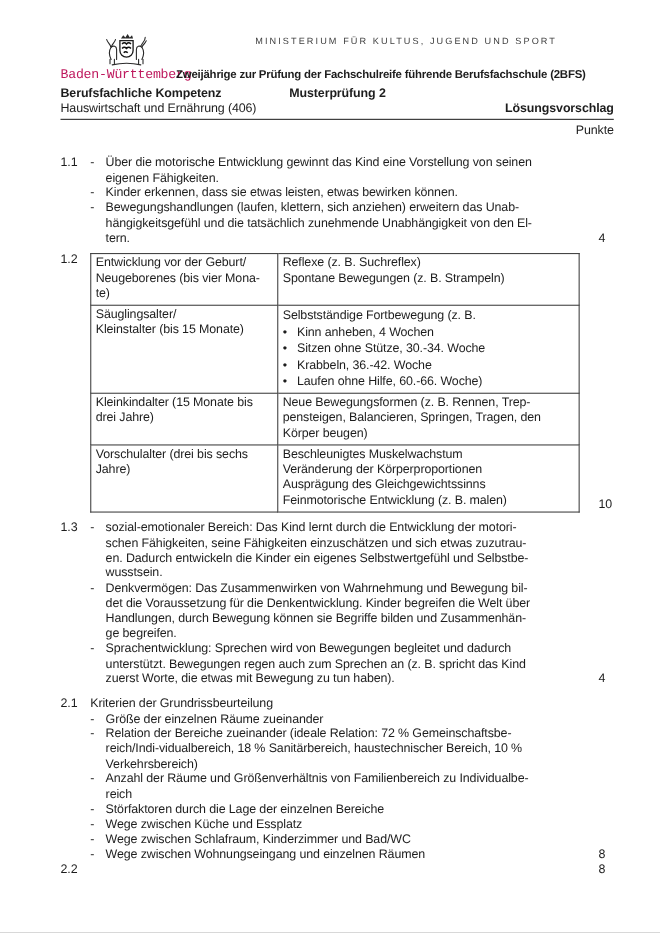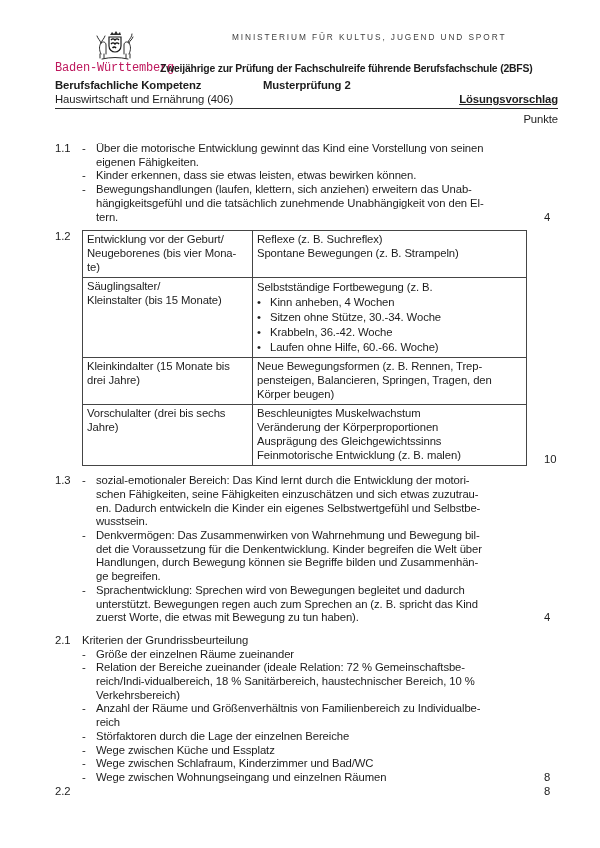--- a/index.html
+++ b/index.html
@@ -10,21 +10,21 @@
   }
   
   .hdr{position:absolute;top:0;left:0;right:0;height:130px;}
   .ministry{position:absolute;top:31px;left:232px;font-size:8.3px;letter-spacing:1.9px;color:#3e3e3e;white-space:nowrap;}
   .logo{position:absolute;top:26px;left:92px;}
   .brand{position:absolute;top:62px;left:55px;font-family:Liberation Mono, monospace;font-size:12px;letter-spacing:-0.2px;color:#be185d;white-space:nowrap;}
   .doc-title{position:absolute;top:62px;left:160px;font-weight:bold;font-size:10.4px;letter-spacing:-0.2px;white-space:nowrap;}
   .sub-left{position:absolute;top:79px;left:55px;font-weight:bold;}
   .sub-center{position:absolute;top:79px;left:263px;font-weight:bold;}
   .course-left{position:absolute;top:93px;left:55px;}
-  .course-right{position:absolute;top:93px;right:42px;font-weight:bold;text-decoration:underline;}
+  .course-right{position:absolute;top:93px;right:42px;font-weight:bold;}
   .hrule{position:absolute;top:108px;left:55px;right:42px;border-top:1.4px solid #2c2c2c;}
   .punkte{position:absolute;top:113px;right:42px;font-weight:normal;}
   
   .main{position:absolute;top:130px;left:55px;right:42px;padding-top:12px;}
   .sec{display:flex;align-items:flex-start;}
   .sec-num{flex:0 0 27px;width:27px;}
   .sec-body{flex:0 0 445px;width:445px;}
   .sec-pts{margin-left:auto;align-self:flex-end;min-width:14px;text-align:left;}
   .ditem{display:flex;}
   .dash{flex:0 0 14px;width:14px;}

